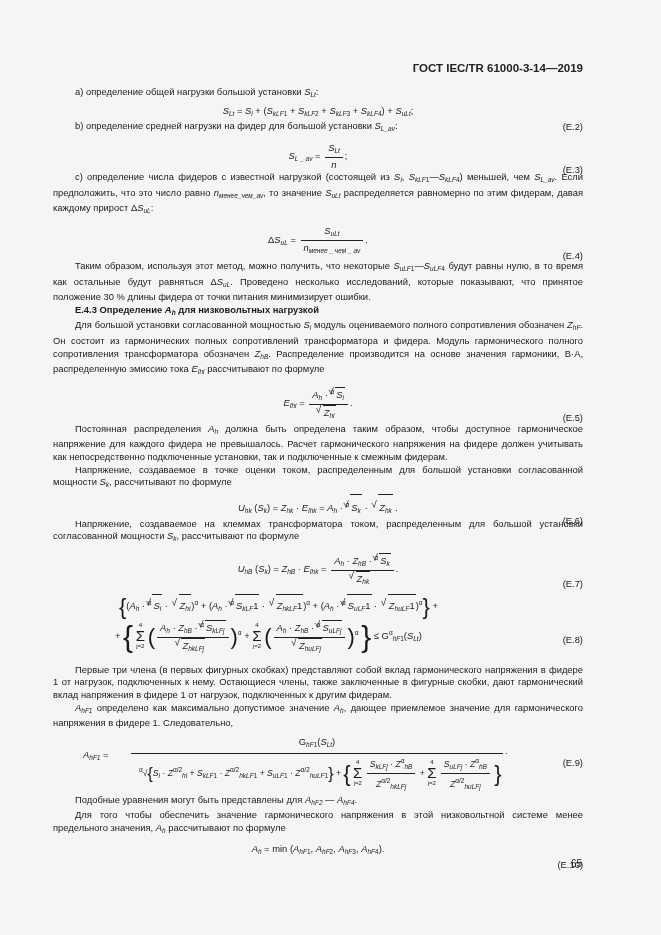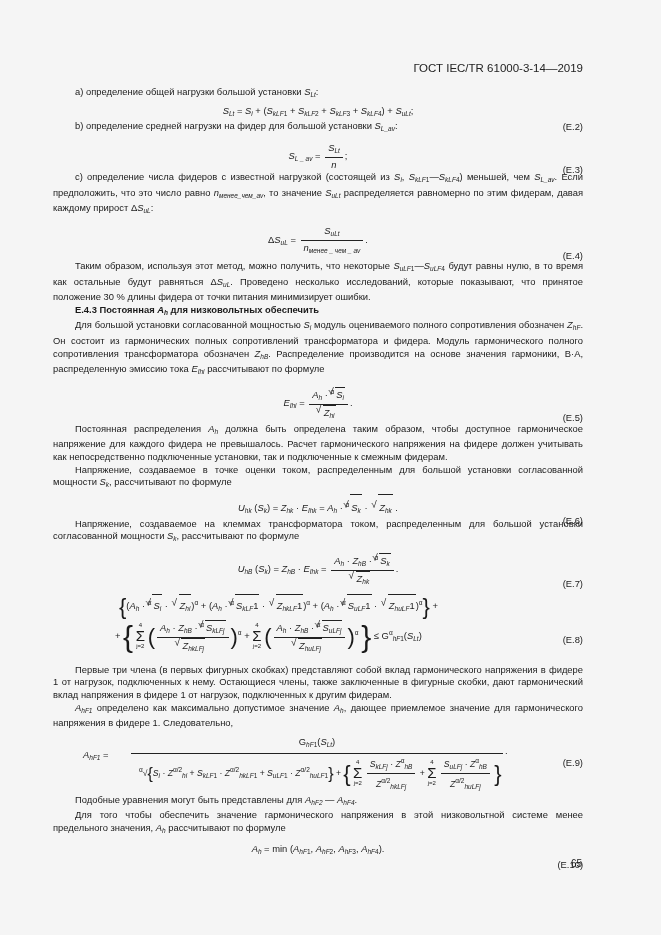--- a/index.html
+++ b/index.html
@@ -2,21 +2,21 @@
 <html><head>
 <meta charset="utf-8">
 <style>
   html, body { margin: 0; padding: 0; }
   body {
     width: 661px; height: 935px; background: #f5f5f5; position: relative;
     font-family: "Liberation Sans", sans-serif; color: #1a1a1a; font-size: 9.4px;
     overflow: hidden;
   }
   .header {
-    position: absolute; top: 62px; right: 78px; font-weight: normal; font-size: 11.5px; color: #222;
+    position: absolute; top: 62px; right: 78px; font-weight: bold; font-size: 11.5px; color: #222;
   }
   .page {
     position: absolute; left: 53px; top: 86px; width: 530px;
   }
   .p { margin: 0; line-height: 12.6px; text-align: justify; }
   .ind { text-indent: 22px; }
   .bold { font-weight: bold; }
   .eq {
     position: relative; text-align: center; line-height: 14px; margin: 0;
     white-space: nowrap;
@@ -74,21 +74,21 @@
       <span class="frac"><span class="num" style="padding:0 12px;"><i>S<sub>uLt</sub></i></span><span><i>n<sub>менее _ чем _ av</sub></i></span></span>.
     </span>
     <span class="eqn">(E.4)</span>
   </div>
 
   <p class="p ind">
     <span>Таким образом, используя этот метод, можно получить, что некоторые </span><i>S<sub>uLF</sub></i><sub>1</sub>—<i>S<sub>uLF</sub></i><sub>4</sub><span> будут равны нулю, в то время как остальные будут равняться </span>Δ<i>S<sub>uL</sub></i><span>. Проведено несколько исследований, которые показывают, что принятое положение 30 % длины фидера от точки питания минимизирует ошибки.</span>
   </p>
 
   <p class="p ind bold">
-    <span>E.4.3 Постоянная </span><i>A<sub>h</sub></i><span> для низковольтных обеспечить</span>
+    <span>E.4.3 Определение </span><i>A<sub>h</sub></i><span> для низковольтных нагрузкой</span>
   </p>
 
   <p class="p ind">
     <span>Для большой установки согласованной мощностью </span><i>S<sub>i</sub></i><span> модуль оцениваемого полного сопротивления обозначен </span><i>Z<sub>hF</sub></i><span>. Он состоит из гармонических полных сопротивлений трансформатора и фидера. Модуль гармонического полного сопротивления трансформатора обозначен </span><i>Z<sub>hB</sub></i><span>. Распределение производится на основе значения гармоники, B·A, распределенную эмиссию тока </span><i>E<sub>Ihi</sub></i><span> рассчитывают по формуле</span>
   </p>
 
   <div class="eq" style="height:42px;margin-top:2px;">
     <span style="position:relative;top:4px;">
       <i>E<sub>Ihi</sub></i> =
       <span class="frac"><span class="num"><i>A<sub>h</sub></i> · <sup>α</sup><span class="sqrt"><i>S<sub>i</sub></i></span></span><span><span class="sqrt"><i>Z<sub>hi</sub></i></span></span></span>.

